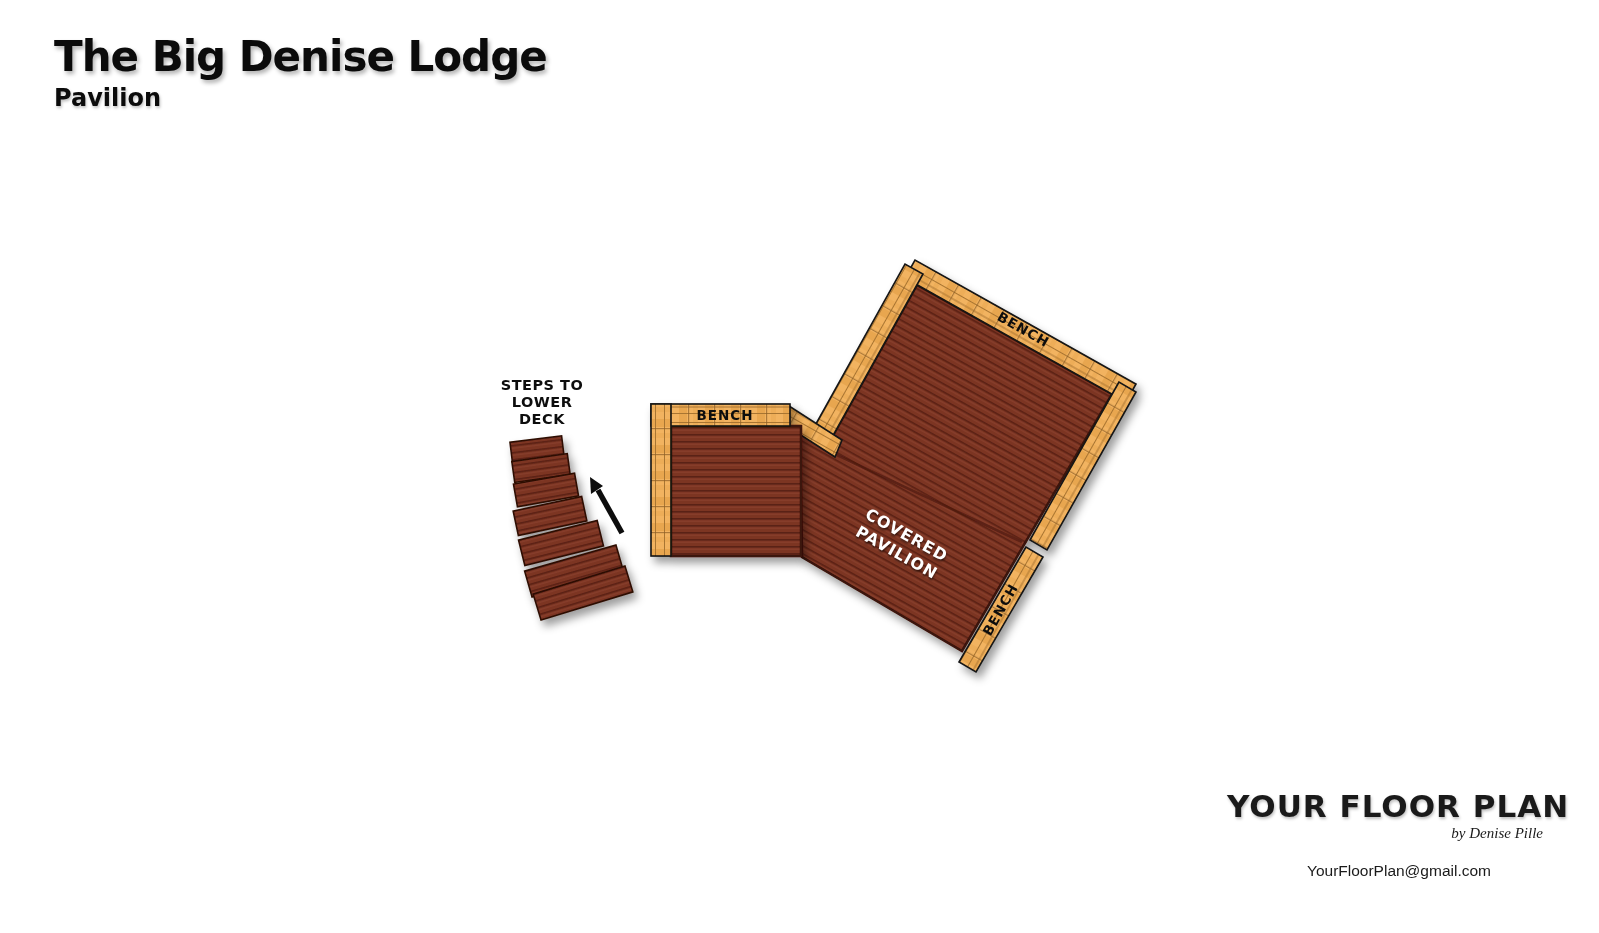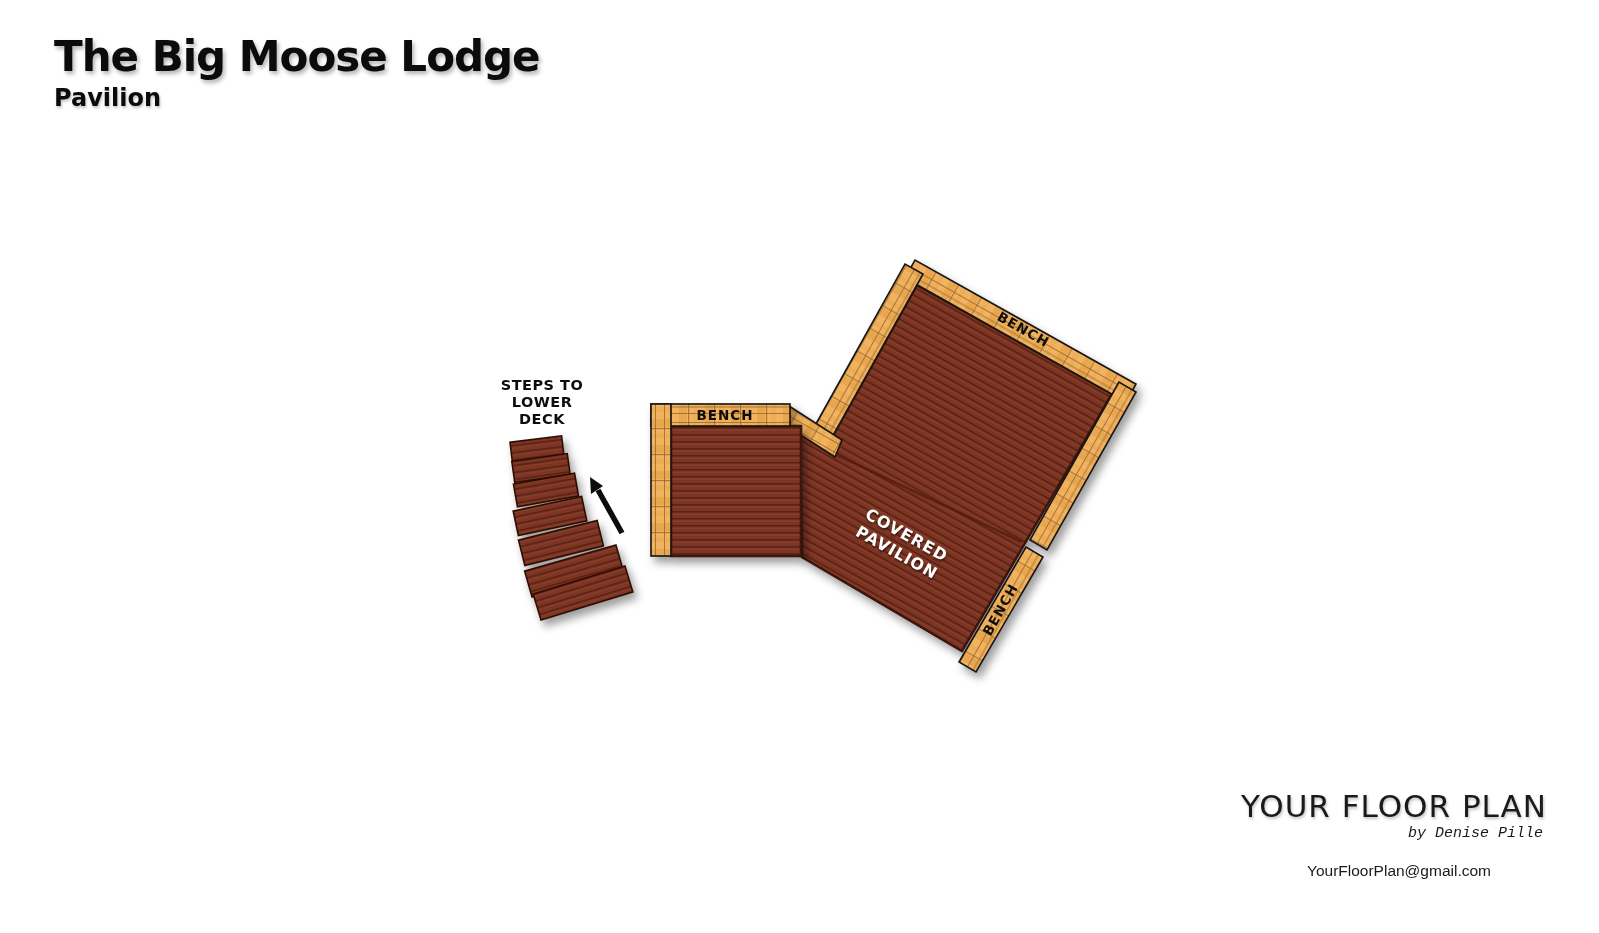--- a/index.html
+++ b/index.html
@@ -24,35 +24,35 @@
   .steps-label{
     font-family:"DejaVu Sans",sans-serif;font-weight:bold;font-size:14.5px;letter-spacing:0.5px;
     fill:#0d0d0d;text-anchor:middle;
   }
   .pavilion-label{
     font-family:"DejaVu Sans",sans-serif;font-weight:bold;font-size:16px;letter-spacing:1px;
     fill:#ffffff;text-anchor:middle;
   }
   .branding{position:absolute;right:52px;top:788px;width:320px;text-align:right;color:#1a1a1a;}
   .brand-logo{
-    font-family:"DejaVu Sans",sans-serif;font-weight:400;font-size:31px;letter-spacing:1px;
+    font-family:"DejaVu Sans",sans-serif;font-weight:700;font-size:31px;letter-spacing:1px;
     white-space:nowrap;text-shadow:1px 2px 3px rgba(0,0,0,0.25);
   }
   .brand-byline{
-    font-family:Liberation Mono, monospace;font-style:italic;font-size:15px;margin-top:1px;padding-right:4px;text-align:right;
+    font-family:Liberation Serif, serif;font-style:italic;font-size:15px;margin-top:1px;padding-right:4px;text-align:right;
   }
   .brand-email{
     font-family:"Liberation Sans",sans-serif;font-size:15.5px;margin-top:20px;padding-right:56px;
   }
 </style>
 </head>
 <body>
 
 <div class="header">
-  <div class="title">The Big Moose Lodge</div>
+  <div class="title">The Big Denise Lodge</div>
   <div class="subtitle">Pavilion</div>
 </div>
 
 <svg class="plan" width="1599" height="933" viewBox="0 0 1599 933">
   <defs>
     <filter id="ds" x="-25%" y="-25%" width="150%" height="150%">
       <feDropShadow dx="4" dy="6" stdDeviation="4.5" flood-color="#000000" flood-opacity="0.38"></feDropShadow>
     </filter>
 
     <pattern id="plankH" width="12" height="7" patternUnits="userSpaceOnUse">

